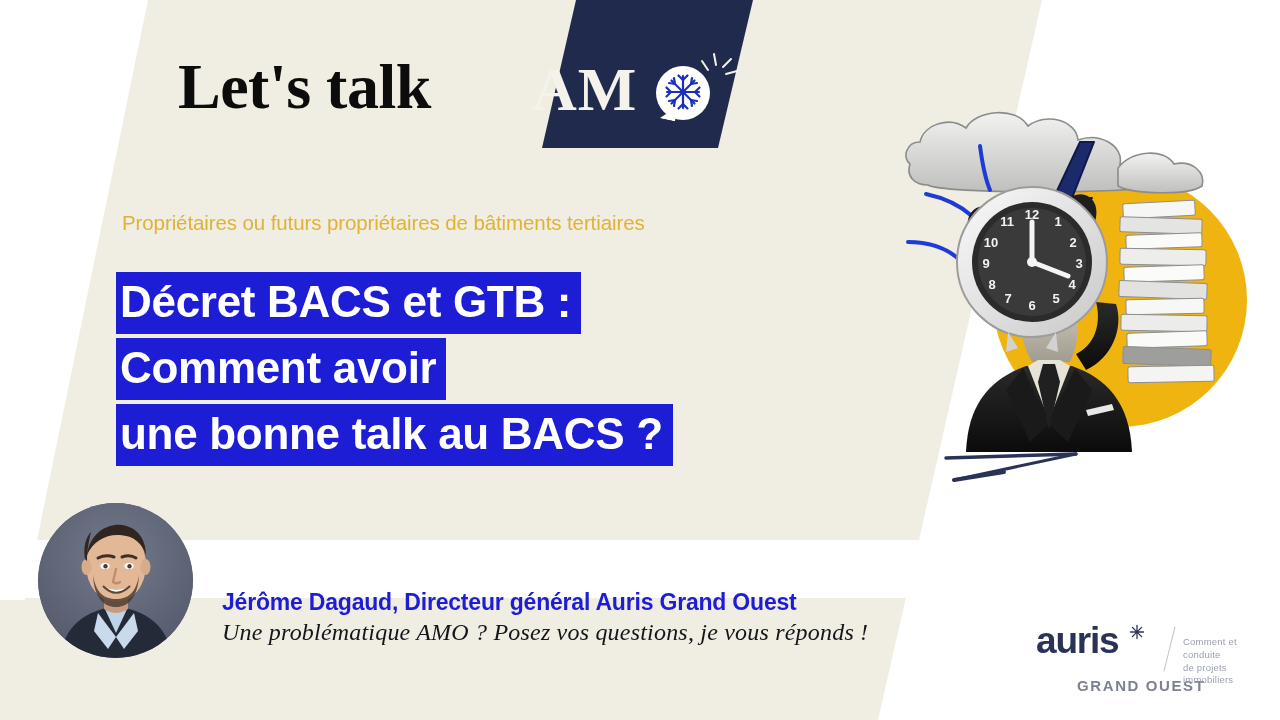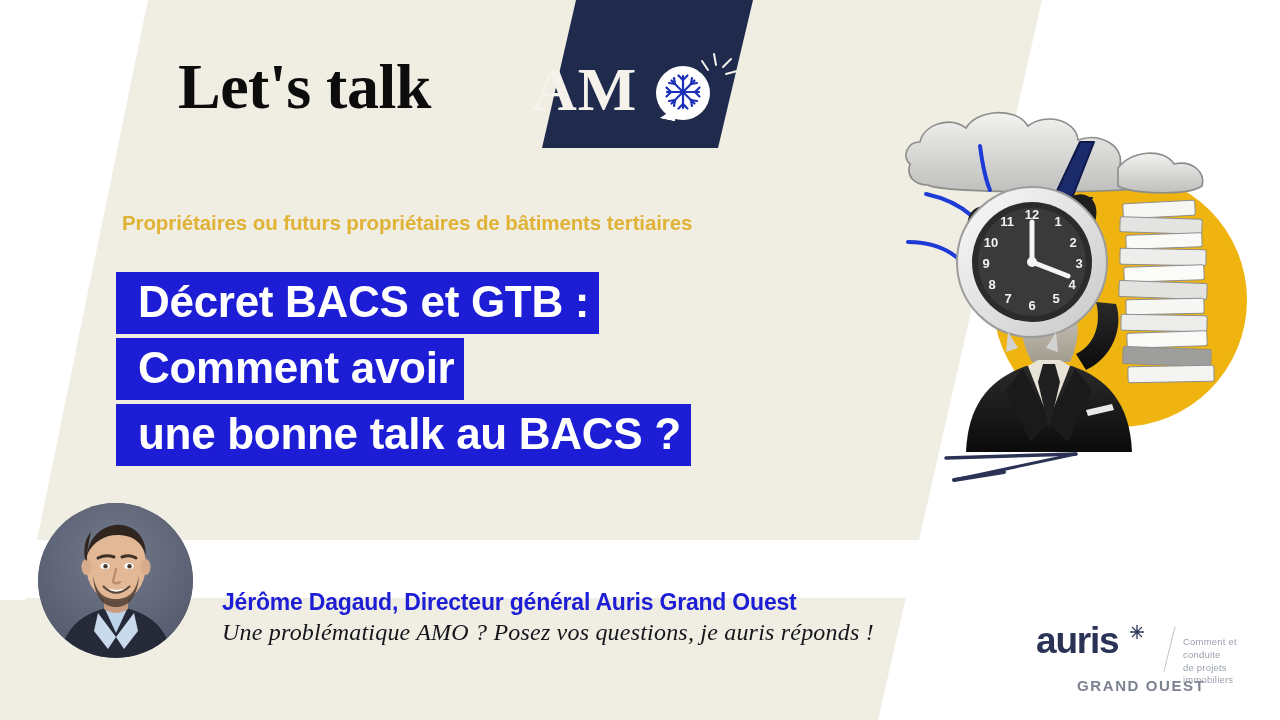--- a/index.html
+++ b/index.html
@@ -69,31 +69,31 @@
     background:#FFFFFF;
     clip-path: polygon(100% 0, 100% 100%, 0 100%);
     transform: rotate(12deg);
   }
   .amo-bubble svg.flake { position:absolute; left:8px; top:7px; }
   .amo-sparks { position:absolute; left:700px; top:52px; width:48px; height:48px; }
 
   
   .subtitle {
     position:absolute; left:122px; top:211px;
-    font-size:20.5px; font-weight:700; color:#E0B235;
+    font-size:20.5px; font-weight:400; color:#E0B235;
     letter-spacing:-0.1px; white-space:nowrap;
   }
 
   
   .headline { position:absolute; left:116px; top:272px; }
   .hl-line {
     display:block; width:max-content;
     background:#1D1DD6; color:#FFFFFF;
     font-size:44px; font-weight:700; line-height:1.0;
-    padding:8px 10px 10px 22px;
+    padding:8px 10px 10px 4px;
     letter-spacing:-0.3px; white-space:nowrap;
     margin-bottom:4px;
   }
 
   
   .avatar {
     position:absolute; left:38px; top:503px; width:155px; height:155px;
     border-radius:50%; overflow:hidden; background:#5A6072;
   }
   .avatar svg { display:block; }
@@ -245,21 +245,21 @@
         <path d="M55 72 C56 95 66 104 78 104 C90 104 100 95 101 72 C98 90 90 96 78 96 C66 96 58 90 55 72 Z" fill="#4A3B2E" opacity="0.82"></path>
 
         <path d="M66 84 Q78 95 91 84 Q78 90 66 84 Z" fill="#FFFFFF"></path>
         <path d="M65.5 83.5 Q78 96 91.5 83.5" stroke="#5A4636" stroke-width="2" fill="none" stroke-linecap="round"></path>
       </g>
     </svg>
   </div>
 
   <div class="speaker-name">Jérôme Dagaud, Directeur général Auris Grand Ouest</div>
 
-  <div class="tagline">Une problématique AMO ? Posez vos questions, je auris réponds !</div>
+  <div class="tagline">Une problématique AMO ? Posez vos questions, je vous réponds !</div>
 
   <div class="illus">
     <svg width="400" height="400" viewBox="0 0 400 400" aria-hidden="true">
       <defs>
         <linearGradient id="cloudG" x1="0" y1="0" x2="0" y2="1">
           <stop offset="0%" stop-color="#F2F2F0"></stop>
           <stop offset="100%" stop-color="#BFBFBD"></stop>
         </linearGradient>
         <linearGradient id="suitG" x1="0" y1="0" x2="0" y2="1">
           <stop offset="0%" stop-color="#2A2A2A"></stop>

